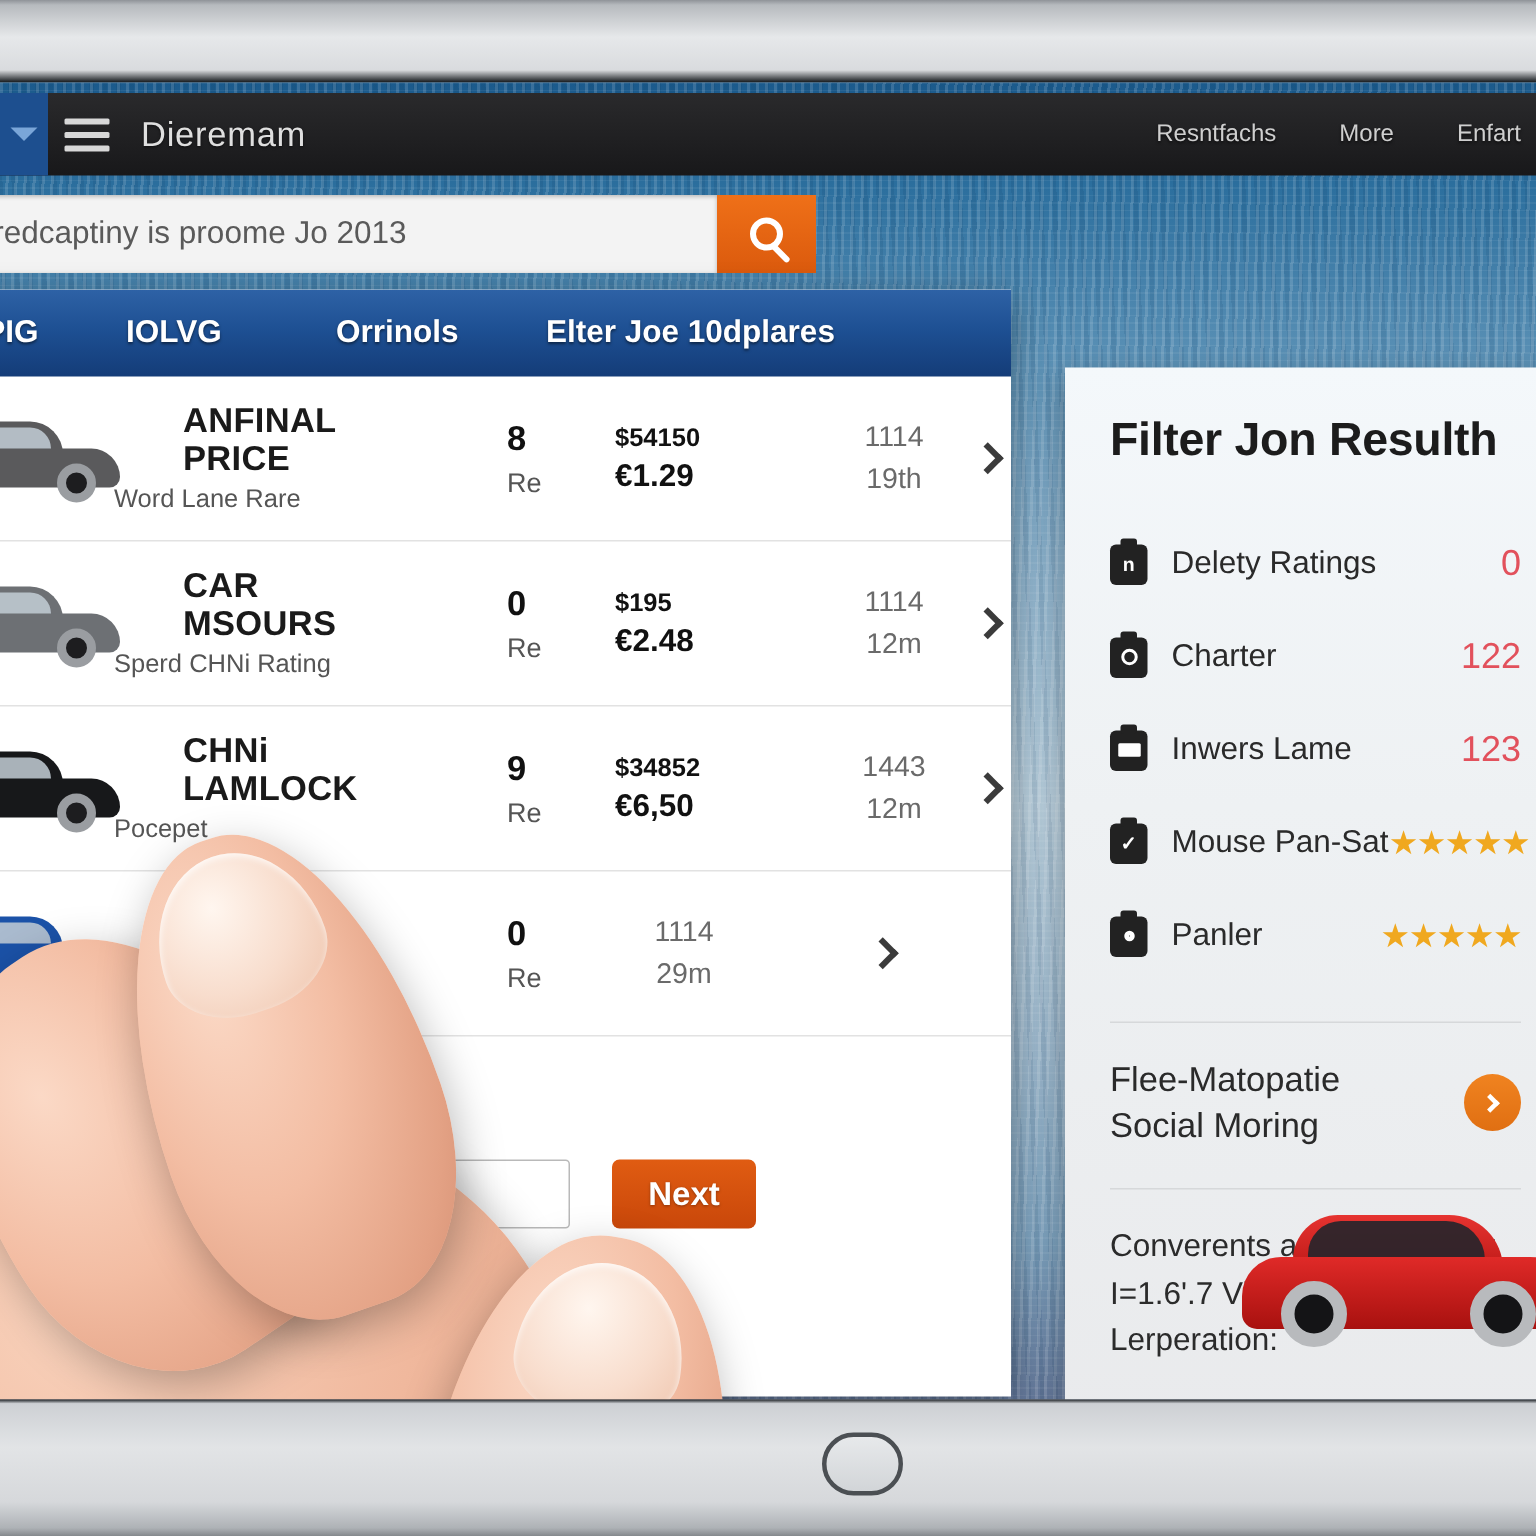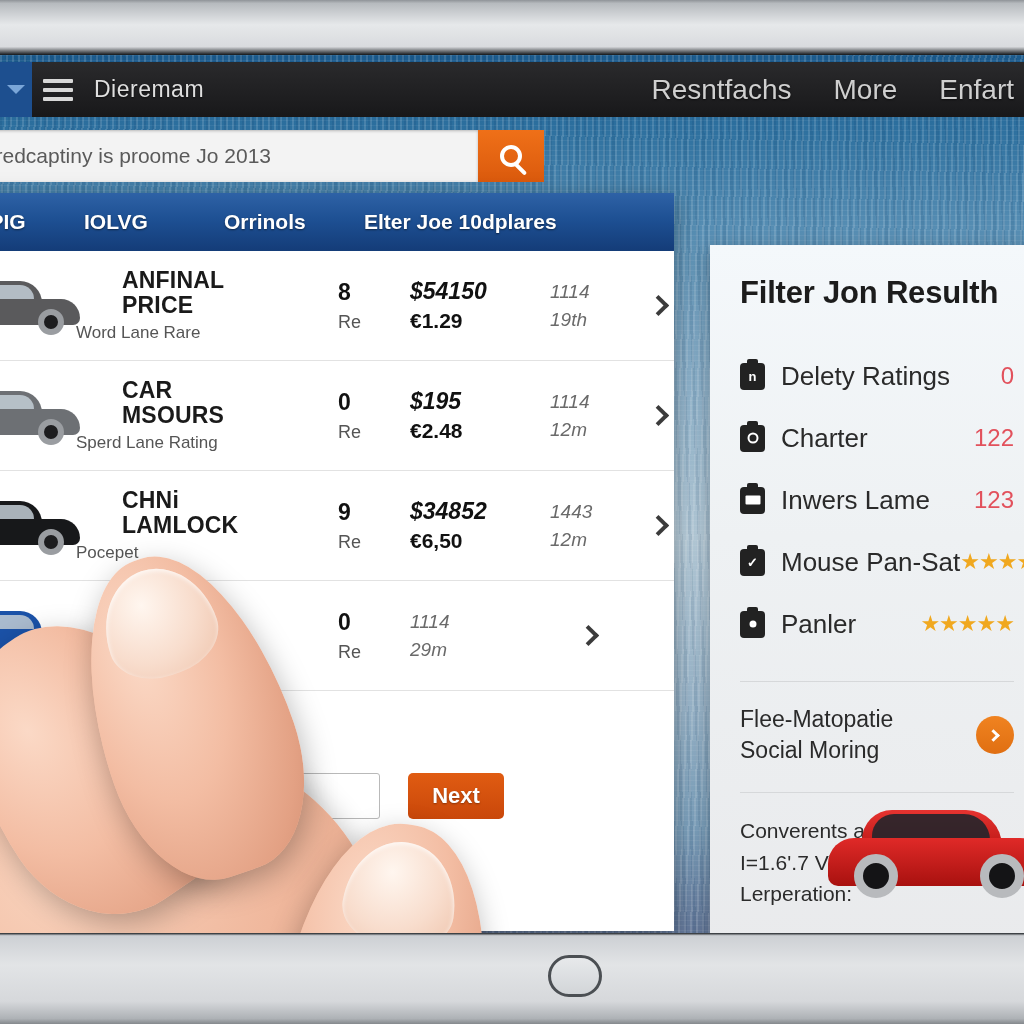--- a/index.html
+++ b/index.html
@@ -58,21 +58,21 @@
   }
   #left-chevron-col {
     width: 32px; height: 55px; background: #1d4f8f;
     display: flex; align-items: center; justify-content: center;
   }
   .chev-down { width: 0; height: 0; border-left: 9px solid transparent; border-right: 9px solid transparent; border-top: 9px solid #7aa6d8; }
   #hamburger { width: 52px; display: flex; flex-direction: column; align-items: center; gap: 5px; }
   #hamburger i { display:block; width: 30px; height: 4px; background: #d8d8d8; border-radius: 1px; }
   #brand { color: #dfdfdf; font-size: 23px; letter-spacing: .5px; padding-left: 10px; text-shadow: 0 1px 2px rgba(0,0,0,.6); }
   #topnav { margin-left: auto; display: flex; align-items: center; gap: 42px; padding-right: 10px; }
-  #topnav a { color: #cfcfcf; font-size: 28px; text-decoration: none; text-shadow: 0 1px 2px rgba(0,0,0,.6); white-space: nowrap; }
+  #topnav a { color: #cfcfcf; font-size: 16px; text-decoration: none; text-shadow: 0 1px 2px rgba(0,0,0,.6); white-space: nowrap; }
 
   
   #searchrow {
     position: absolute; left: -36px; top: 70px; width: 580px; height: 62px;
     display: flex; align-items: center;
   }
   #search-input {
     flex: 1; height: 52px; border: none; outline: none;
     background: #f3f3f3; color: #5a5a5a; font-size: 21px;
     padding: 0 14px; font-family: "Liberation Sans", sans-serif;
@@ -115,23 +115,23 @@
   .car .w1, .car .w2 { position: absolute; bottom: 0; width: 26px; height: 26px; border-radius: 50%; background: #1d1d1f; border: 6px solid #9a9da1; } .car .w2 { left: 88px; }
 
   .names { width: 270px; padding-left: 8px; }
   .names .t1, .names .t2 { font-size: 23px; font-weight: bold; color: #1a1a1a; line-height: 1.08; letter-spacing: .2px; margin-left: 46px; }
   .names .sub { font-size: 17px; color: #555; margin-top: 5px; }
 
   .c-num  { width: 72px; text-align: left; }
   .c-num .a { font-size: 23px; font-weight: bold; color: #111; }
   .c-num .b { font-size: 18px; color: #555; margin-top: 6px; }
   .c-price { width: 140px; }
-  .c-price .a { font-size: 23px; font-weight: bold; color: #111; font-style: italic; }
+  .c-price .a { font-size: 17px; font-weight: bold; color: #111; }
   .c-price .b { font-size: 21px; font-weight: bold; color: #111; margin-top: 4px; }
-  .c-meta  { width: 92px; text-align: left; font-style: italic; }
+  .c-meta  { width: 92px; text-align: center; }
   .c-meta .a { font-size: 19px; color: #6a6a6a; }
   .c-meta .b { font-size: 19px; color: #6a6a6a; margin-top: 6px; }
   .c-arrow { flex: 1; display: flex; justify-content: center; }
   .arrow-r { width: 15px; height: 15px; border-top: 4px solid #3b3b3b; border-right: 4px solid #3b3b3b; transform: rotate(45deg); }
 
   
   #formblock { padding: 26px 0 0 36px; }
   #form-title { font-size: 30px; font-weight: bold; color: #1b1b1b; letter-spacing: -.3px; }
   #form-line { display: flex; align-items: center; gap: 28px; margin-top: 22px; }
   #form-input {
@@ -158,21 +158,21 @@
   .p-item { display: flex; align-items: center; height: 62px; }
   .p-icon {
     width: 25px; height: 27px; flex: none; margin-right: 16px;
     background: #222; border-radius: 4px; position: relative;
   }
   .p-icon::before { content: ""; position: absolute; left: 7px; top: -4px; width: 11px; height: 6px; background: #222; border-radius: 2px; }
   .p-icon i { position: absolute; left: 50%; top: 50%; transform: translate(-50%,-50%); color: #fff; font-size: 13px; font-style: normal; font-weight: bold; line-height: 1; }
   .p-icon.ring i { width: 11px; height: 11px; border: 2px solid #fff; border-radius: 50%; }
   .p-icon.dot i { width: 7px; height: 7px; background: #fff; border-radius: 50%; border: 3px solid #fff; box-shadow: 0 0 0 2px #222 inset; }
   .p-icon.card i { width: 15px; height: 9px; background: #fff; border-radius: 1px; }
-  .p-label { font-size: 26px; color: #2a2a2a; flex: 1; white-space: nowrap; }
+  .p-label { font-size: 21px; color: #2a2a2a; flex: 1; white-space: nowrap; }
   .p-count { font-size: 24px; color: #e2515c; font-weight: 500; margin-left: auto; }
   .p-stars { margin-left: auto; color: #f0a81f; font-size: 22px; letter-spacing: -1px; white-space: nowrap; }
 
   .p-divider { height: 1px; background: #d6d8da; margin: 26px 0 22px 0; }
   #promo { display: flex; align-items: center; }
   #promo-text { font-size: 23px; color: #2a2a2a; line-height: 1.35; }
   #promo-btn {
     margin-left: auto; width: 38px; height: 38px; border-radius: 50%; border: none; cursor: pointer;
     background: linear-gradient(180deg,#f08320,#e06f12);
     display: flex; align-items: center; justify-content: center;
@@ -297,21 +297,21 @@
           <div class="car">
             <div class="cab" style="background:#6d7074"></div>
               <div class="glass"></div>
             <div class="body" style="background:#6d7074"></div>
             <div class="w2"></div>
           </div>
         </div>
         <div class="names">
           <div class="t1">CAR</div>
           <div class="t2">MSOURS</div>
-          <div class="sub">Sperd Lane Rating</div>
+          <div class="sub">Sperd CHNi Rating</div>
         </div>
         <div class="c-num">
           <div class="a">0</div>
           <div class="b">Re</div>
         </div>
         <div class="c-price">
           <div class="a">$195</div>
           <div class="b">€2.48</div>
         </div>
         <div class="c-meta">

